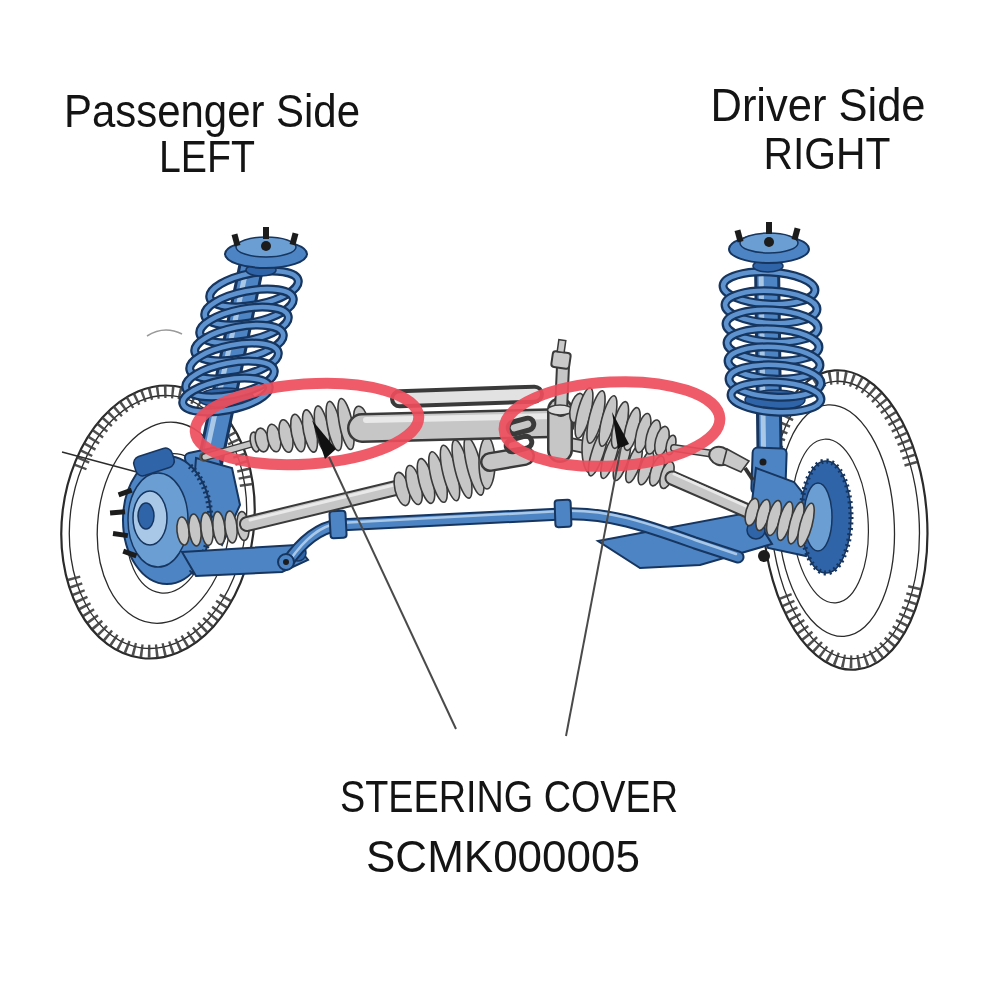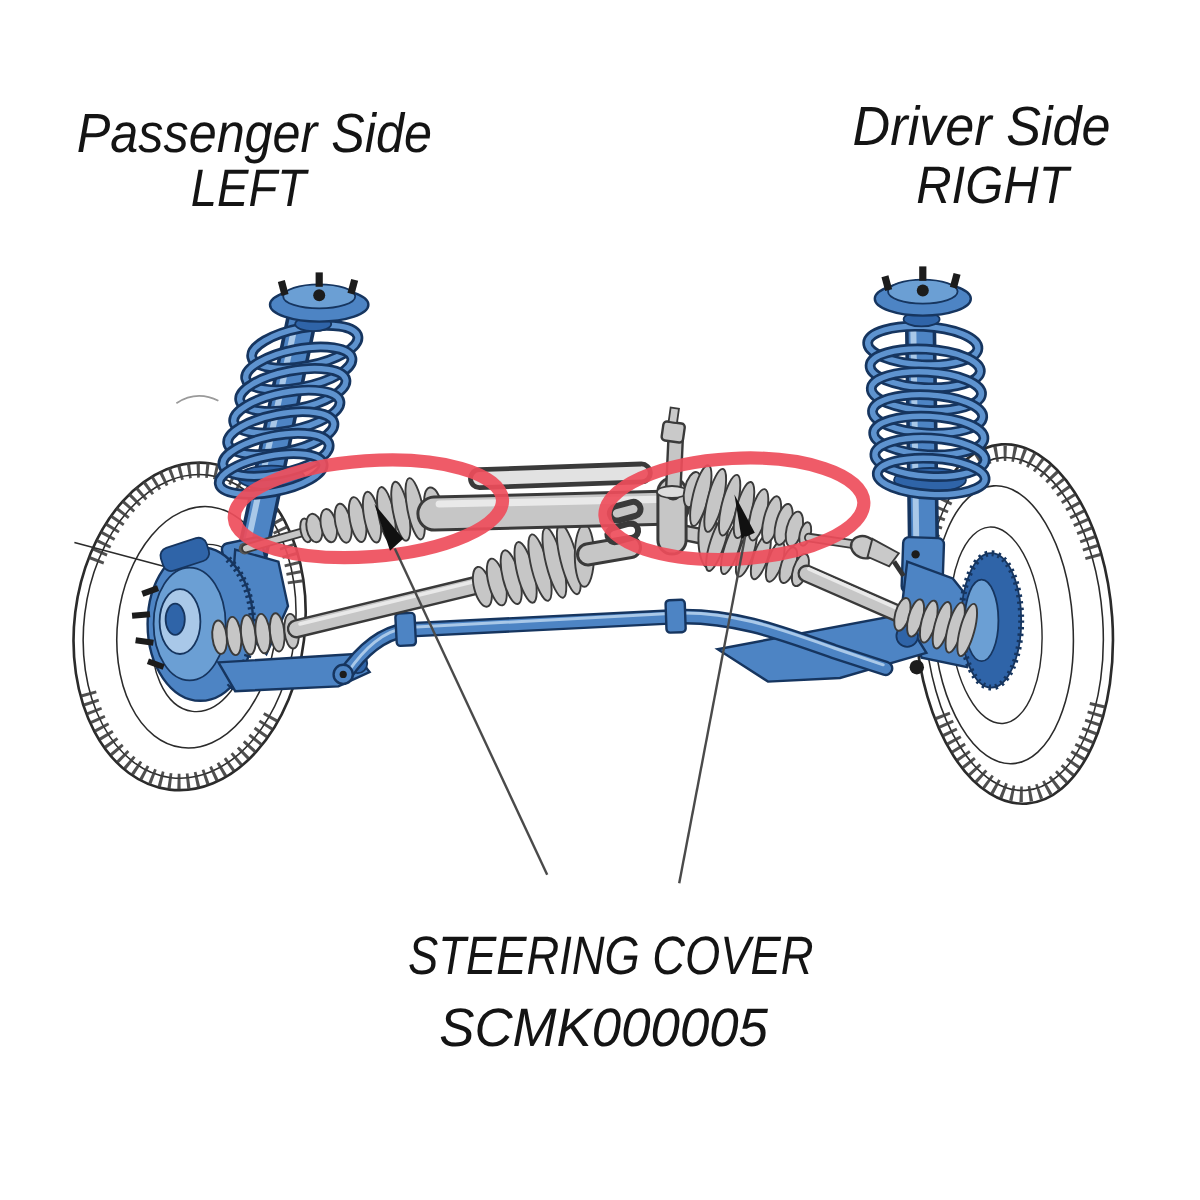--- a/index.html
+++ b/index.html
@@ -8,21 +8,21 @@
     --suspension-blue-dark:#16355f;
     --suspension-blue-mid:#2f64a8;
     --suspension-blue-light:#a9c8e8;
     --metal-grey:#c6c6c6;
     --metal-grey-dark:#3a3a3a;
     --metal-grey-light:#e9e9e9;
     --text-color:#141414;
     --background:#ffffff;
   }
   html,body{margin:0;padding:0;background:var(--background);}
-  .stage{position:relative;width:1000px;height:1000px;background:var(--background);overflow:hidden;font-style:italic;}
+  .stage{position:relative;width:1000px;height:1000px;background:var(--background);overflow:hidden;}
   svg{display:block;}
   .lbl{font-family:"Liberation Sans",sans-serif;fill:var(--text-color);font-weight:400;}
   .tire{fill:#fff;stroke:#2b2b2b;}
   .tread{fill:none;stroke:#3d3d3d;stroke-width:13;stroke-dasharray:2.5 5;opacity:.9;}
   .thinline{fill:none;stroke:#2b2b2b;stroke-width:1.3;}
   .sketch{fill:none;stroke:#9a9a9a;stroke-width:1.5;}
   .blue{fill:var(--suspension-blue);stroke:var(--suspension-blue-dark);stroke-width:2;}
   .bluemid{fill:var(--suspension-blue-mid);stroke:var(--suspension-blue-dark);stroke-width:1.5;}
   .bluelight{fill:#6b9fd4;stroke:var(--suspension-blue-dark);stroke-width:1.5;}
   .bluepale{fill:var(--suspension-blue-light);stroke:var(--suspension-blue-dark);stroke-width:1.5;}

